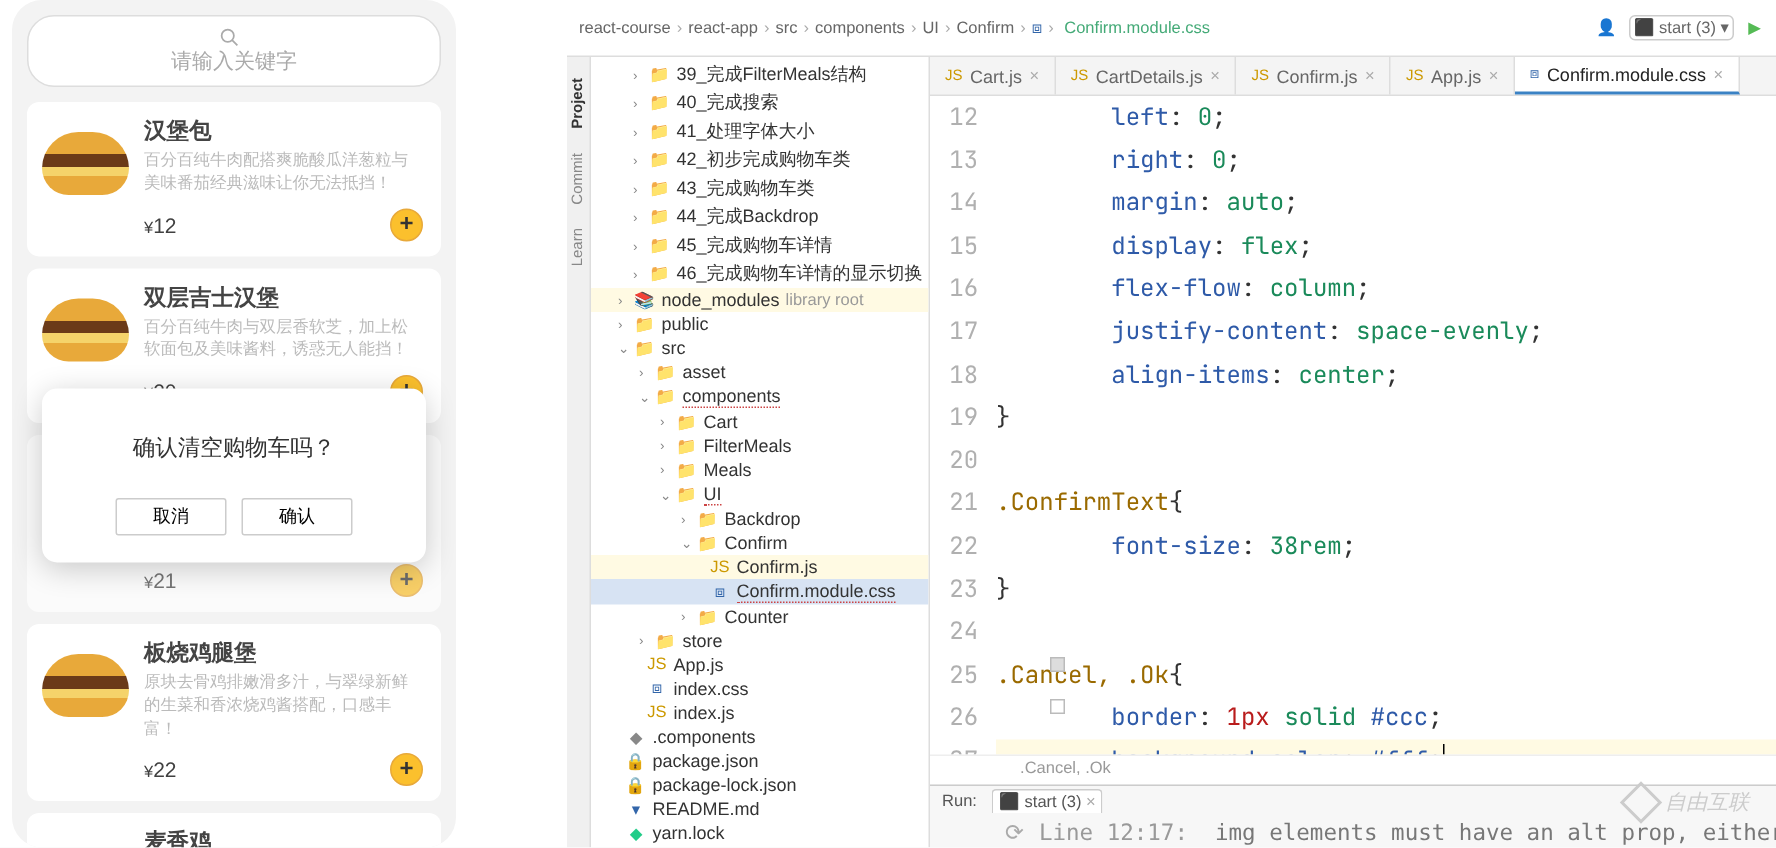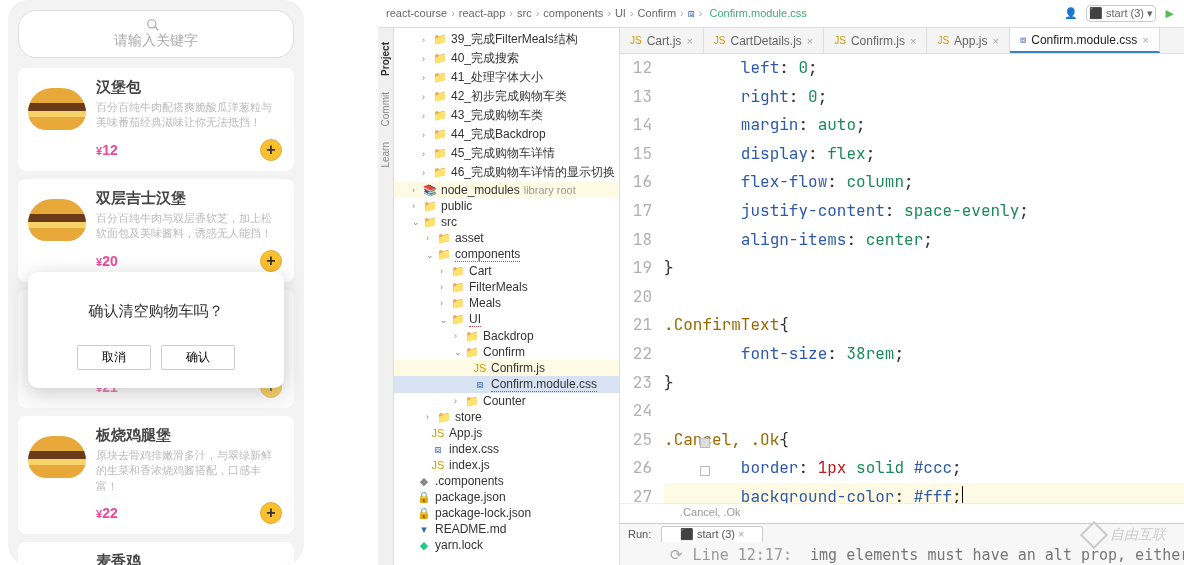--- a/index.html
+++ b/index.html
@@ -10,31 +10,31 @@
 .search-bar { margin: 10px; padding: 7px 12px; background: #fff; border: 1px solid #ddd; border-radius: 18px; display: flex; align-items: center; color: #aaa; font-size: 14px; flex-direction: column; }
 .search-bar svg { margin-right: 6px; }
 .meal-list { padding: 0 4px; }
 .meal { background: #fff; margin: 8px 6px; border-radius: 8px; padding: 10px 12px 10px 78px; position: relative; min-height: 90px; }
 .meal-img { position: absolute; left: 10px; top: 20px; width: 58px; height: 42px; border-radius: 30px 30px 22px 22px; background: #e8a93a; }
 .meal-img.burger { background: linear-gradient(#e8a93a 0 35%, #6b3a18 35% 55%, #f5d36a 55% 70%, #e8a93a 70%); }
 .meal-img.nugget { background: #d89a2c; border-radius: 12px; }
 .meal-title { font-weight: 600; font-size: 15px; color: #444; margin-bottom: 3px; }
 .meal-desc { font-size: 11px; color: #bbb; line-height: 1.4; margin-bottom: 8px; }
 .meal-bottom { display: flex; justify-content: space-between; align-items: center; }
-.price { font-weight: 700; color: #ec4899; font-size: 14px; }
+.price { font-weight: 400; color: #404040; font-size: 14px; }
 .price .yen { font-size: 11px; }
 .add-btn { width: 22px; height: 22px; border-radius: 50%; background: #fbc02d; color: #333; font-weight: 700; font-size: 16px; line-height: 20px; text-align: center; border: 1px solid #e8a93a; cursor: pointer; }
-.modal { position: absolute; top: 272px; left: 20px; right: 20px; background: #fff; border-radius: 10px; padding: 30px 20px 18px; text-align: center; box-shadow: 0 4px 20px rgba(0,0,0,.2); }
+.modal { position: absolute; top: 259px; left: 20px; right: 20px; background: #fff; border-radius: 10px; padding: 30px 20px 18px; text-align: center; box-shadow: 0 4px 20px rgba(0,0,0,.2); }
 .modal-text { font-size: 15px; color: #333; margin-bottom: 24px; }
 .modal-btns { display: flex; justify-content: center; gap: 10px; }
 .modal-btn { padding: 3px 24px; border: 1px solid #ccc; background: #fff; font-size: 12px; cursor: pointer; border-radius: 2px; }
 
 
 .ide { position: absolute; left: 378px; top: 0; right: 0; bottom: 0; background: #f7f7f7; display: flex; flex-direction: column; }
-.breadcrumb { height: 28px; background: #fff; border-bottom: 1px solid #ddd; display: flex; align-items: center; padding: 0 8px; font-size: 11px; color: #666; justify-content: space-between; }
+.breadcrumb { height: 38px; background: #fff; border-bottom: 1px solid #ddd; display: flex; align-items: center; padding: 0 8px; font-size: 11px; color: #666; justify-content: space-between; }
 .breadcrumb .bc-left span { margin-right: 4px; }
 .breadcrumb .bc-left span::after { content: "›"; margin-left: 4px; color: #aaa; }
 .breadcrumb .bc-left span:last-child::after { content: ""; }
 .breadcrumb .bc-file { color: #4a7; }
 .toolbar-right { display: flex; align-items: center; gap: 8px; }
 .run-cfg { border: 1px solid #ccc; padding: 1px 2px; border-radius: 4px; font-size: 11px; }
 .run-icons span { margin: 0 2px; color: #5b5; }
 
 .ide-body { flex: 1; display: flex; overflow: hidden; }
 
@@ -80,21 +80,21 @@
 .tok-val { color: #1a8a5a; }
 .tok-num { color: #b91c1c; }
 .tok-punct { color: #333; }
 .tok-sel { color: #9a6a00; }
 .tok-hex { color: #2e5aa8; }
 
 .status-mini { height: 20px; border-top: 1px solid #eee; font-size: 11px; color: #999; padding: 2px 0 0 60px; }
 
 .run-panel { height: 42px; border-top: 1px solid #ccc; background: #f7f7f7; display: flex; flex-direction: column; }
 .run-header { height: 20px; display: flex; align-items: center; padding: 0 8px; font-size: 11px; color: #555; gap: 10px; }
-.run-header .run-tab { background: #fff; border: 1px solid #ccc; border-bottom: none; padding: 1px 18px; border-radius: 3px 3px 0 0; }
+.run-header .run-tab { background: #fff; border: 1px solid #ccc; border-bottom: none; padding: 1px 4px; border-radius: 3px 3px 0 0; }
 .run-output { flex: 1; font-family: Menlo, Consolas, monospace; font-size: 15px; color: #777; padding: 0 0 0 50px; display: flex; align-items: center; overflow: hidden; white-space: nowrap; }
 
 .watermark { position: absolute; right: 18px; bottom: 20px; color: #ccc; font-size: 14px; font-style: italic; display: flex; align-items: center; gap: 6px; }
 .watermark .wm-ico { width: 20px; height: 20px; border: 2px solid #ccc; transform: rotate(45deg); }
 
 .gutter-changemark { position: absolute; width: 10px; height: 10px; border: 1px solid #bbb; background: #eee; }
 </style>
 </head>
 <body>
 

